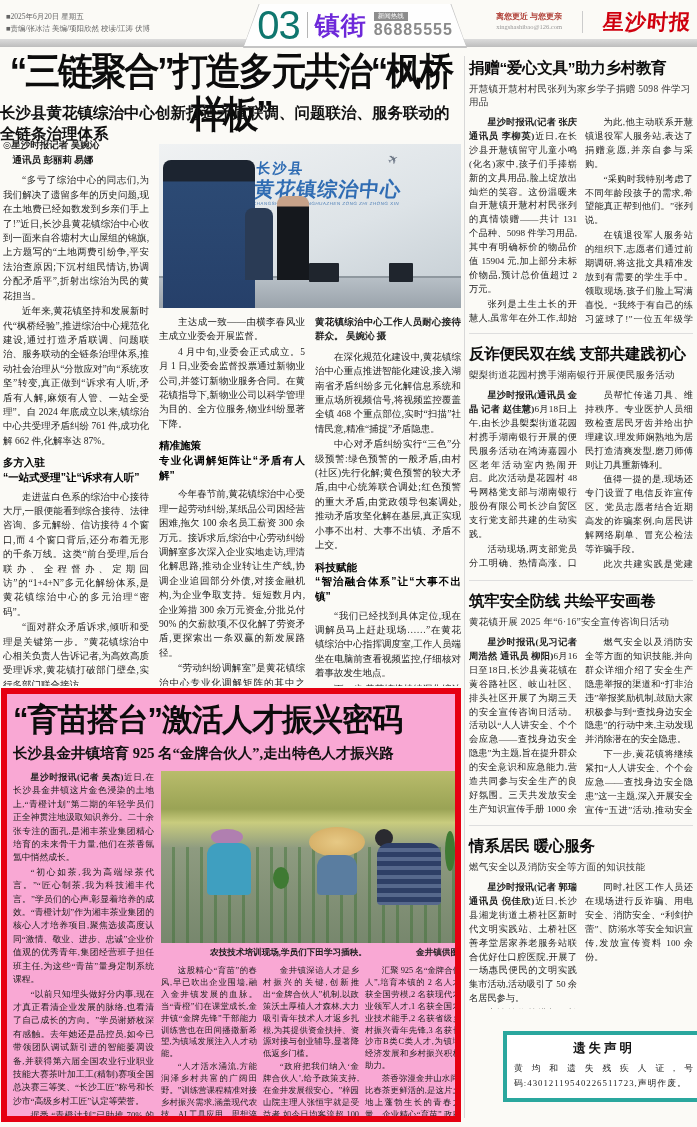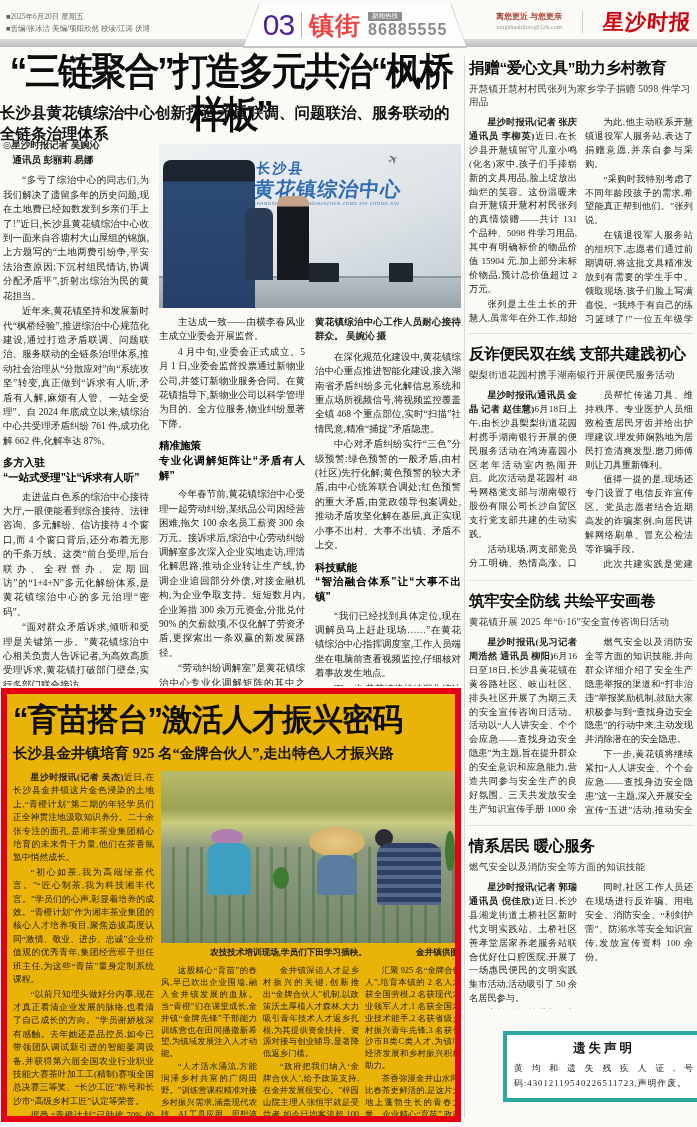--- a/index.html
+++ b/index.html
@@ -5,23 +5,23 @@
   html,body{margin:0;padding:0;background:#9a9a9a;}
   .page{position:relative;width:697px;height:1127px;margin:0 auto;background:#fbfaf6;overflow:hidden;
         font-family:"Liberation Serif","DejaVu Serif",serif;color:#222;}
   
   .hdr-meta{position:absolute;left:6px;top:11px;font-size:7.5px;line-height:1.65;color:#666;}
   .hdr-band{position:absolute;left:0;top:39px;width:697px;height:8px;background:linear-gradient(#dcdcdc,#bdbdbd);}
   .hdr-center-outer{position:absolute;left:243px;top:4px;width:224px;height:44px;background:#c4c4c4;
         clip-path:polygon(7% 0,93% 0,100% 100%,0 100%);}
   .hdr-center{position:absolute;left:1px;top:0;width:222px;height:42px;background:#fefefe;
         clip-path:polygon(7% 0,93% 0,100% 100%,0 100%);display:flex;align-items:center;justify-content:center;gap:7px;}
-  .pageno{font-family:"Liberation Sans","DejaVu Sans",sans-serif;font-size:30px;font-weight:300;color:#4c1d95;letter-spacing:-1px;}
+  .pageno{font-family:"Liberation Sans","DejaVu Sans",sans-serif;font-size:40px;font-weight:300;color:#0f766e;letter-spacing:-1px;}
   .hdr-sep{width:1px;height:26px;background:#b5b5b5;}
-  .section-title{font-family:Liberation Mono, monospace;font-size:25px;font-weight:900;color:#ef4444;letter-spacing:1px;}
+  .section-title{font-family:Liberation Mono, monospace;font-size:25px;font-weight:900;color:#6d28d9;letter-spacing:1px;}
   .hot-stack{display:flex;flex-direction:column;align-items:flex-start;line-height:1;}
   .hot-badge{background:#8d8d8d;color:#fff;font-family:"Liberation Sans","DejaVu Sans",sans-serif;font-size:6.5px;padding:1px 4px;margin-bottom:1px;}
   .hot-num{font-family:"Liberation Sans","DejaVu Sans",sans-serif;font-size:16px;font-weight:700;color:#8a8a8a;letter-spacing:1px;}
   .hdr-right{position:absolute;right:6px;top:8px;display:flex;align-items:center;gap:20px;}
   .tag-col{text-align:right;line-height:1.35;}
   .tagline{font-size:8px;font-weight:700;color:#b04038;}
   .email{font-size:6.5px;color:#999;}
   .mast-sep{width:1px;height:22px;background:#ccc;}
   .masthead{font-family:"Liberation Sans","DejaVu Sans",sans-serif;font-size:21px;font-weight:900;color:#cf000e;
         transform:skewX(-5deg);letter-spacing:1px;}
@@ -42,21 +42,21 @@
   .plane{position:absolute;right:62px;top:8px;font-size:13px;color:#6c7685;transform:rotate(-28deg);}
   .sign{position:absolute;left:96px;top:16px;color:#2f6cb3;font-weight:900;transform:skewX(-6deg);line-height:1.2;
         font-family:"Liberation Sans","DejaVu Sans",sans-serif;}
   .sign .s1{font-size:14px;letter-spacing:2px;}
   .sign .s2{font-size:20px;letter-spacing:1px;}
   .sign .s3{font-size:4.5px;letter-spacing:.5px;color:#4a7cb5;font-weight:400;}
   .counter{position:absolute;left:0;bottom:0;width:100%;height:30px;background:linear-gradient(#b7bfc6,#9aa3ab);border-top:2px solid #8f989f;}
   .monitor{position:absolute;width:30px;height:19px;background:#1f252d;border-radius:1px;}
   .fig{position:absolute;border-radius:8px 8px 0 0;}
   
-  .feat{position:absolute;left:1px;top:688px;width:460px;height:434px;border:6px solid #e60012;background:#eab308;
+  .feat{position:absolute;left:1px;top:688px;width:460px;height:434px;border:6px solid #e60012;background:#f9a8d4;
         box-sizing:border-box;padding:4px 5px 4px 6px;overflow:hidden;}
   .f-headline{font-family:"Liberation Sans","DejaVu Sans",sans-serif;font-size:31px;font-weight:900;color:#0c0c0c;
         letter-spacing:-1px;margin:1px 0 3px;}
   .f-subtitle{font-size:14.5px;font-weight:700;color:#111;margin:0 0 6px;}
   .f-body{position:relative;height:352px;}
   .fcol1{position:absolute;left:0;top:2px;width:141px;height:348px;text-align:justify;font-size:8.8px;line-height:13.4px;overflow:hidden;}
   .photo2{position:absolute;left:148px;top:2px;width:298px;height:172px;overflow:hidden;background:linear-gradient(#b9bc6b,#9aa355 22%,#c9cc7e 30%,#8e9b80 45%,#77876d);}
   .rows{position:absolute;left:0;bottom:0;width:100%;height:96px;
         background:repeating-linear-gradient(90deg,rgba(56,110,48,0) 0 11px,rgba(56,110,48,.55) 11px 14px);opacity:.8;}
   .blob{position:absolute;border-radius:50%;}

